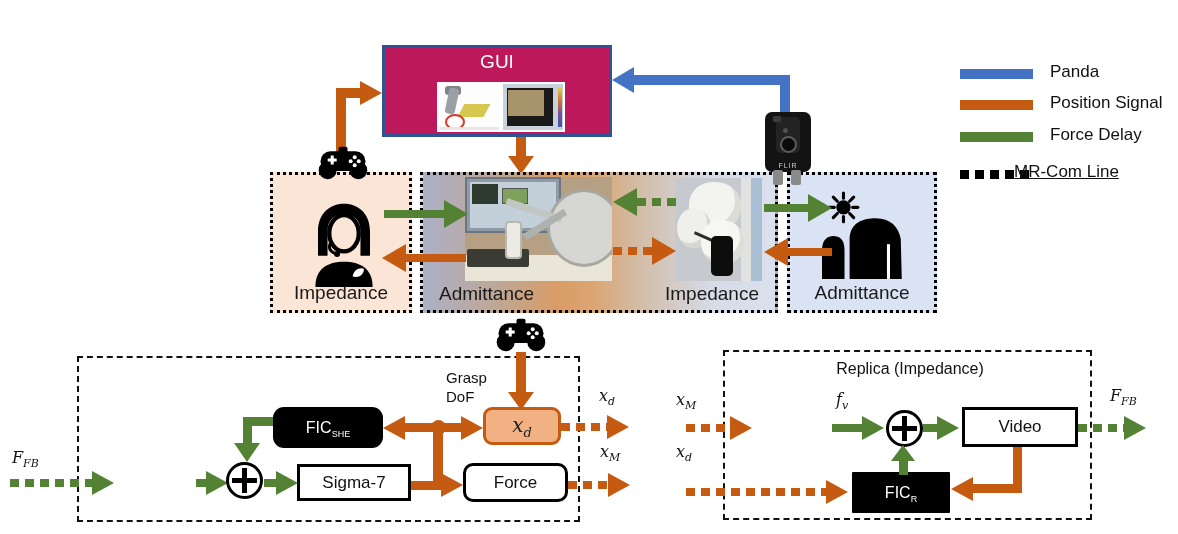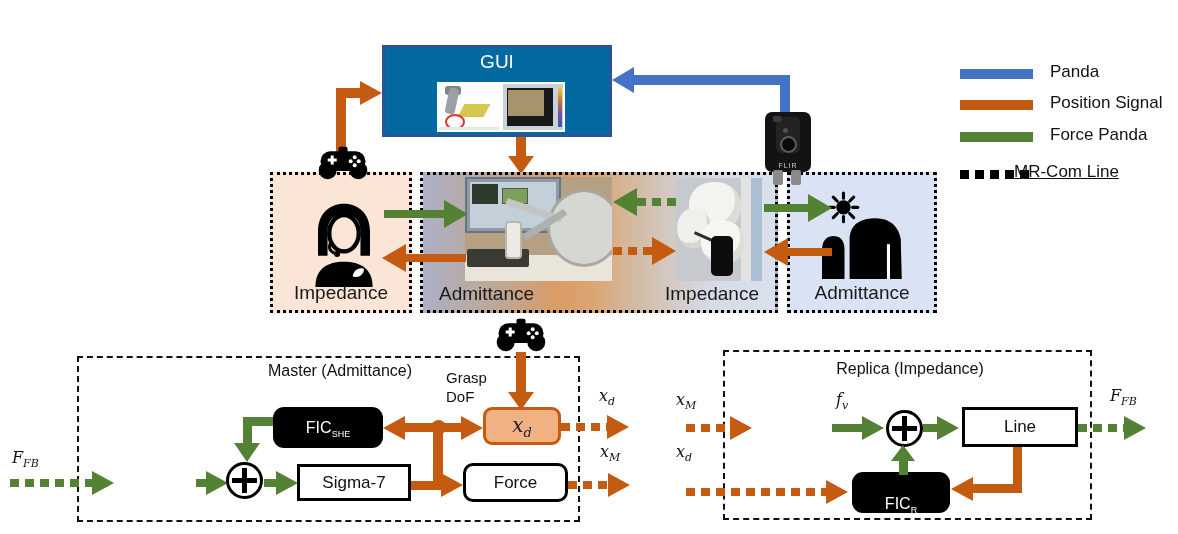--- a/index.html
+++ b/index.html
@@ -39,21 +39,21 @@
   .plus{position:absolute;width:37px;height:37px;border:3.5px solid #000;border-radius:50%;
         background:#fff;box-sizing:border-box;}
   .plus::before{content:"";position:absolute;left:50%;top:3px;bottom:3px;width:5px;margin-left:-2.5px;background:#000;}
   .plus::after{content:"";position:absolute;top:50%;left:3px;right:3px;height:5px;margin-top:-2.5px;background:#000;}
   .junction{position:absolute;width:15px;height:15px;border-radius:50%;background:#C55A11;}
 
   
   .legend-label{position:absolute;font-size:17px;color:#111;}
 
   
-  .gui-box{position:absolute;left:382px;top:45px;width:230px;height:92px;background:#0369a1;
+  .gui-box{position:absolute;left:382px;top:45px;width:230px;height:92px;background:#be185d;
            border:3px solid #2e5395;box-sizing:border-box;}
   .gui-title{color:#fff;font-size:19px;text-align:center;margin-top:3px;}
   .gui-panel{position:absolute;left:52px;top:34px;width:128px;height:50px;background:#fff;}
   .sim-img{position:absolute;left:2px;top:2px;width:60px;height:46px;background:#fdfdfd;overflow:hidden;}
   .cam-img{position:absolute;left:66px;top:2px;width:60px;height:46px;background:#c8d2dc;overflow:hidden;}
   .sim-arm{position:absolute;left:8px;top:4px;width:10px;height:26px;background:#9aa0a6;transform:rotate(12deg);border-radius:3px;}
   .sim-armtop{position:absolute;left:6px;top:2px;width:16px;height:9px;background:#7e8489;border-radius:3px;}
   .sim-slab{position:absolute;left:22px;top:20px;width:26px;height:13px;background:#d6c84e;transform:skewX(-28deg);}
   .sim-ring{position:absolute;left:6px;top:30px;width:16px;height:12px;border:2.5px solid #d23b2f;border-radius:50%;}
   .sim-floor{position:absolute;left:0;bottom:0;width:100%;height:3px;background:#e4e8ea;}
@@ -111,21 +111,21 @@
 <body>
 
 <div class="page">
 
   <div>
     <div class="bar-b" style="left:960px;top:69px;width:73px;height:10px;"></div>
     <div class="legend-label" style="left:1050px;top:62px;">Panda</div>
     <div class="bar-o" style="left:960px;top:100px;width:73px;height:10px;"></div>
     <div class="legend-label" style="left:1050px;top:93px;">Position Signal</div>
     <div class="bar-g" style="left:960px;top:132px;width:73px;height:10px;"></div>
-    <div class="legend-label" style="left:1050px;top:125px;">Force Panda</div>
+    <div class="legend-label" style="left:1050px;top:125px;">Force Delay</div>
     <div class="dash-k" style="left:960px;top:170px;width:73px;height:9px;"></div>
     <div class="legend-label" style="left:1014px;top:162px;text-decoration:underline;">MR-Com Line</div>
   </div>
 
   <div class="gui-box">
     <div class="gui-title">GUI</div>
     <div class="gui-panel">
       <div class="sim-img">
         <div class="sim-armtop"></div>
         <div class="sim-arm"></div>
@@ -278,21 +278,20 @@
   <div>
     <div class="bar-g" style="left:764px;top:204px;width:46px;height:8px;z-index:4;"></div>
     <div class="head big-hr-g" style="left:808px;top:194px;z-index:4;"></div>
   </div>
   <div>
     <div class="bar-o" style="left:786px;top:248px;width:46px;height:8px;z-index:4;"></div>
     <div class="head big-hl-o" style="left:764px;top:238px;z-index:4;"></div>
   </div>
 
   <div class="dashed-box" style="left:77px;top:356px;width:503px;height:166px;"></div>
-  <div class="diagram-title" style="left:165px;top:362px;width:350px;">Master (Admittance)</div>
   <div class="grasp">
     <div>Grasp</div>
     <div>DoF</div>
   </div>
 
   <div class="math" style="left:12px;top:448px;">
     <span>F</span><sub>FB</sub>
   </div>
   <div>
     <div class="dash-g" style="left:10px;top:479px;width:82px;height:8px;"></div>
@@ -371,39 +370,39 @@
   </div>
 
   <div class="bar-g" style="left:832px;top:424px;width:32px;height:8px;"></div>
   <div class="head hr-g" style="left:862px;top:416px;"></div>
 
   <div class="plus" style="left:886px;top:410px;"></div>
 
   <div class="bar-g" style="left:923px;top:424px;width:16px;height:8px;"></div>
   <div class="head hr-g" style="left:937px;top:416px;"></div>
 
-  <div class="wblk" style="left:962px;top:407px;width:116px;height:40px;">Line</div>
+  <div class="wblk" style="left:962px;top:407px;width:116px;height:40px;">Video</div>
 
   <div>
     <div class="dash-g" style="left:1078px;top:424px;width:48px;height:8px;"></div>
     <div class="head hr-g" style="left:1124px;top:416px;"></div>
   </div>
   <div class="math" style="left:1110px;top:386px;">
     <span>F</span><sub>FB</sub>
   </div>
 
   <div class="math" style="left:676px;top:442px;">
     <span>x</span><sub>d</sub>
   </div>
   <div>
     <div class="dash-o" style="left:686px;top:488px;width:142px;height:8px;"></div>
     <div class="head hr-o" style="left:826px;top:480px;"></div>
   </div>
 
-  <div class="blk" style="left:852px;top:472px;width:98px;height:41px;border-radius:11px;align-items:flex-end;">
+  <div class="blk" style="left:852px;top:472px;width:98px;height:41px;border-radius:1px;">
     <span style="font-size:16px;"><span>FIC</span><sub style="font-size:9px;">R</sub></span>
   </div>
 
   <div>
     <div class="bar-g" style="left:899px;top:459px;width:9px;height:16px;"></div>
     <div class="head hu-g" style="left:891px;top:445px;"></div>
   </div>
 
   <div>
     <div class="bar-o" style="left:1013px;top:447px;width:9px;height:42px;"></div>

